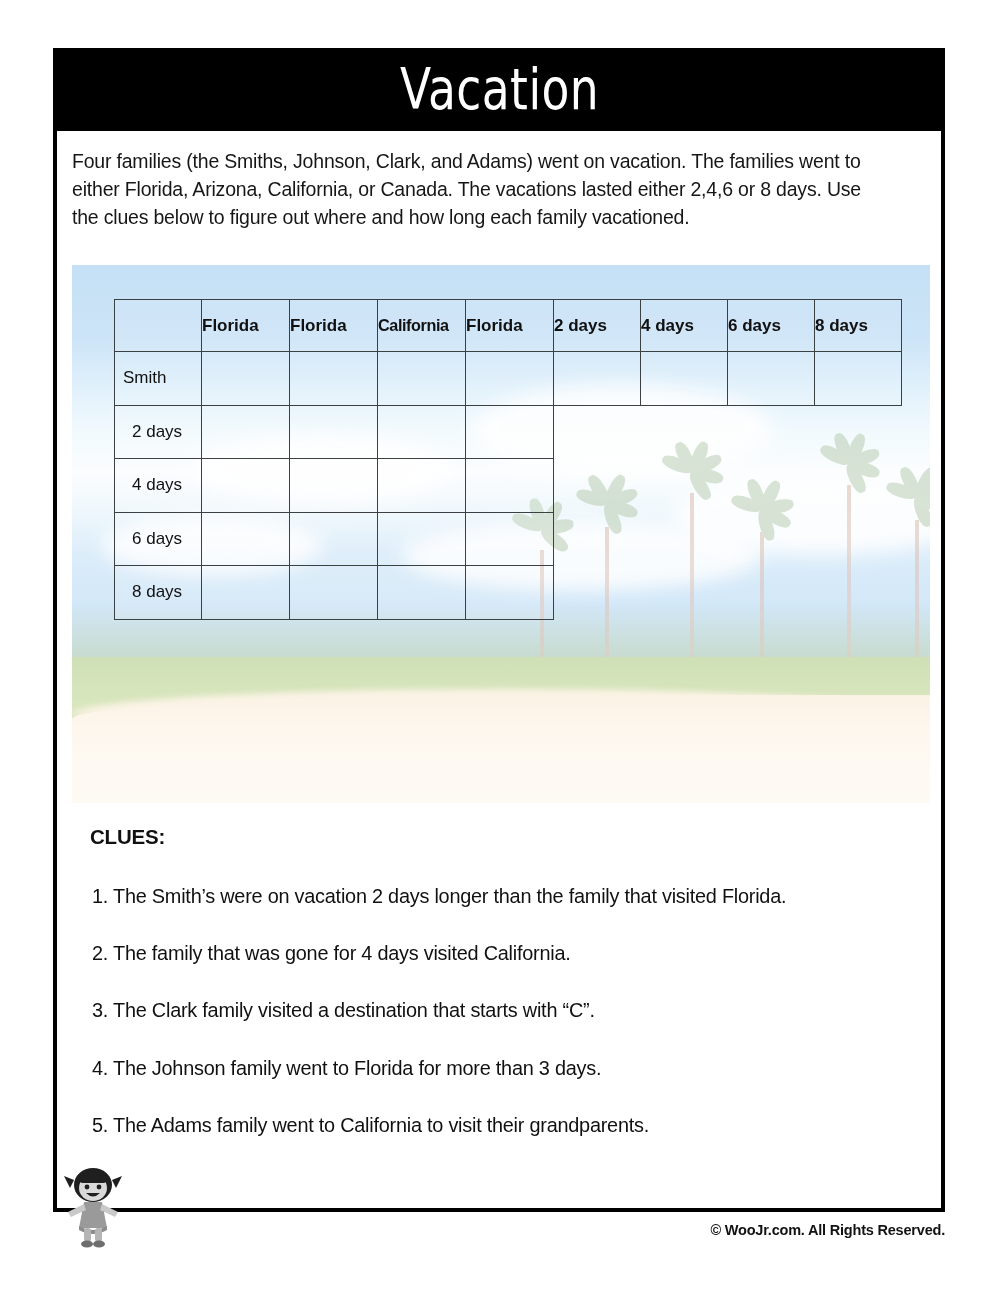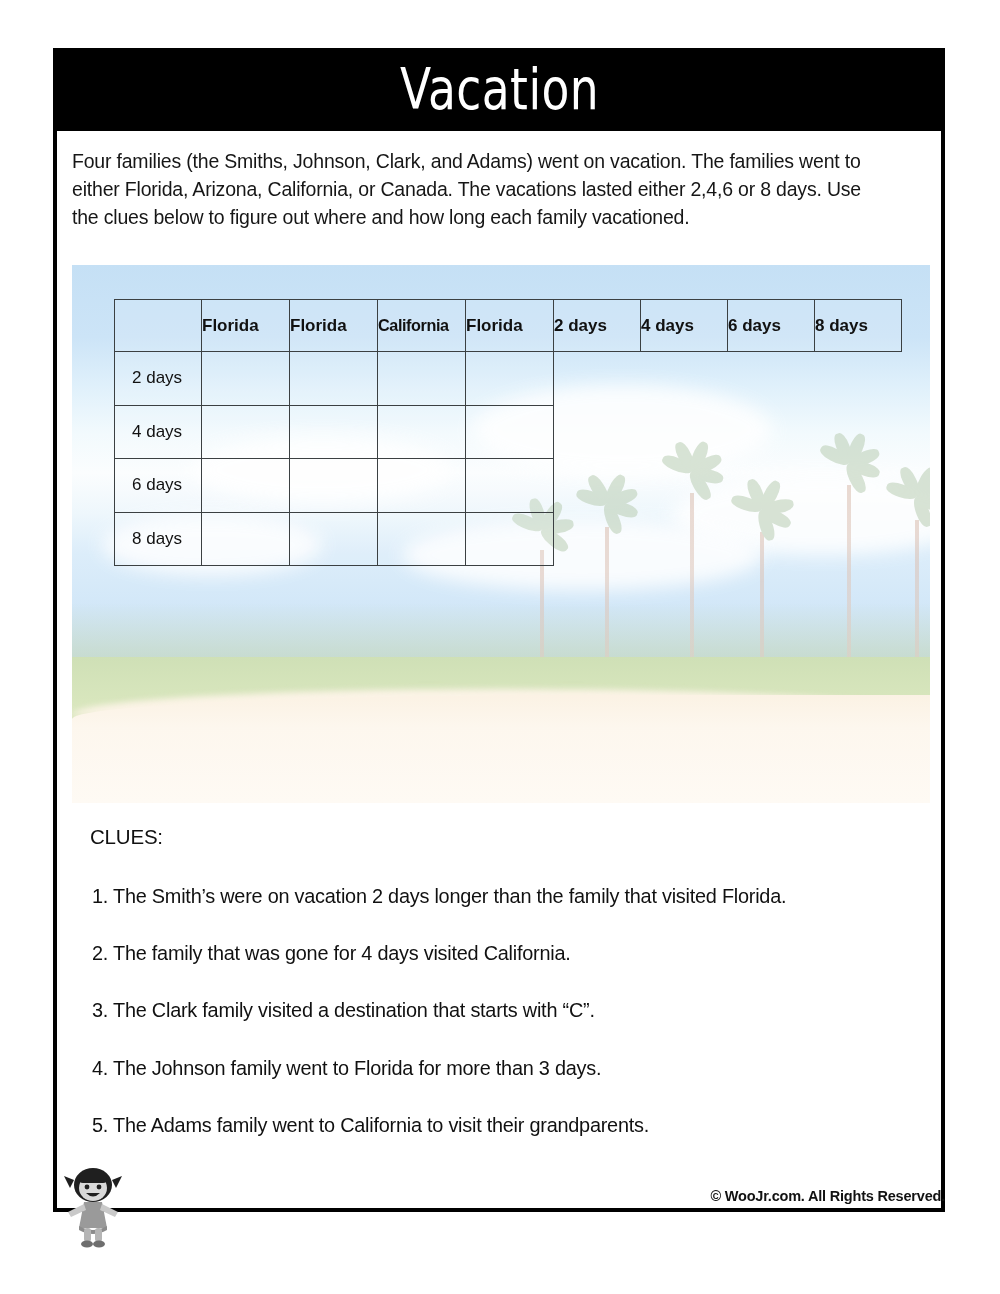--- a/index.html
+++ b/index.html
@@ -199,39 +199,39 @@
   .col-w-days  { width: 87px; }
   .row-h-head  { height: 52px; }
   .row-h-body  { height: 53.5px; }
 
   
   .clues-title {
     position: absolute;
     left: 90px;
     top: 825px;
     font-size: 20.5px;
-    font-weight: 400;
+    font-weight: 700;
     letter-spacing: -0.2px;
   }
   .clue {
     position: absolute;
     left: 92px;
     font-size: 20.5px;
     font-weight: 500;
     letter-spacing: -0.25px;
     white-space: nowrap;
     transform: scaleX(0.97);
     transform-origin: left top;
   }
 
   
   .copyright {
     position: absolute;
     right: 55px;
-    top: 1188px;
+    top: 1222px;
     font-size: 14.5px;
     font-weight: 600;
     letter-spacing: -0.2px;
     color: #121212;
   }
   .mascot {
     position: absolute;
     left: 62px;
     top: 1162px;
     width: 62px;
@@ -339,20 +339,31 @@
       <td class="col-w-dest col-head">Florida</td>
       <td class="col-w-dest col-head">Florida</td>
       <td class="col-w-dest col-head tight">California</td>
       <td class="col-w-dest col-head">Florida</td>
       <td class="col-w-days col-head">2 days</td>
       <td class="col-w-days col-head">4 days</td>
       <td class="col-w-days col-head">6 days</td>
       <td class="col-w-days col-head">8 days</td>
     </tr>
 
+    <tr class="row-h-body">
+      <td class="cell-label">Smith</td>
+      <td></td>
+      <td></td>
+      <td></td>
+      <td></td>
+      <td></td>
+      <td></td>
+      <td></td>
+      <td></td>
+    </tr>
 
 
 
 
     <tr class="row-h-body">
       <td class="cell-label-indent">2 days</td>
       <td></td>
       <td></td>
       <td></td>
       <td></td>

